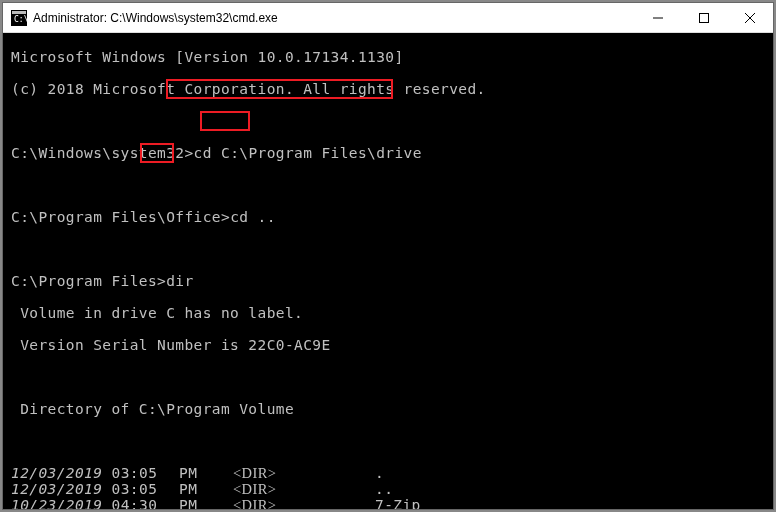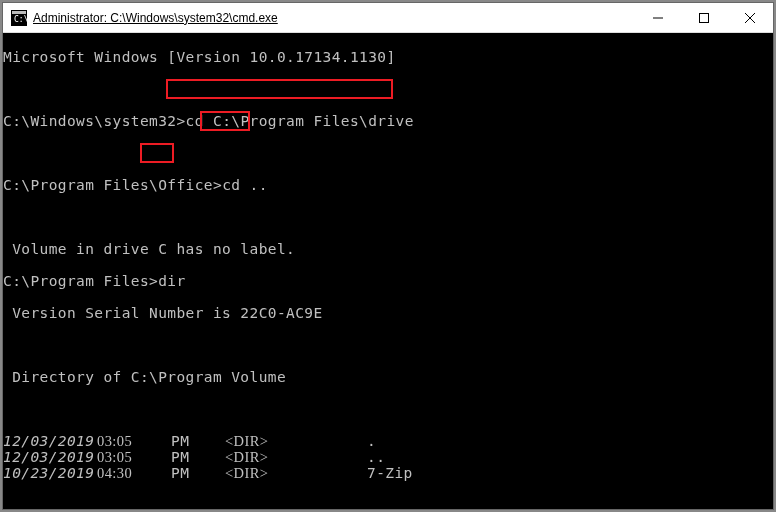--- a/index.html
+++ b/index.html
@@ -35,21 +35,21 @@
   }
   .app-icon {
     width: 16px;
     height: 16px;
     margin: 0 6px 0 8px;
     display: inline-flex;
     align-items: center;
     justify-content: center;
   }
   .app-icon svg { display: block; }
-  .title-text { flex: 1; white-space: nowrap; overflow: hidden; text-decoration: underline; }
+  .title-text { flex: 1; white-space: nowrap; overflow: hidden; }
   .win-controls { display: flex; height: 100%; }
   .win-btn {
     width: 46px;
     height: 100%;
     display: flex;
     align-items: center;
     justify-content: center;
     font-family: "Segoe UI Symbol", sans-serif;
     font-size: 10px;
     color: #000;
@@ -61,28 +61,28 @@
     color: #c0c0c0;
     font-size: 14.5px;
     line-height: 16px;
     padding: 0 0 0 0;
     overflow: hidden;
     position: relative;
     white-space: pre;
     font-family: "NSimSun", "SimSun", "Consolas", monospace;
     letter-spacing: 0.4px;
   }
-  .term-line { display: block; height: 16px; }
+  .term-line { display: block; height: 16px; padding-left: 8px; }
   .highlight-box {
     position: absolute;
     border: 2px solid #ed1c24;
     pointer-events: none;
   }
   .c-date { width: 94px; display:inline-block;font-style:italic; }
-  .c-time { width: 74px; display:inline-block; text-align: left; padding-right: 6px; font-family: Liberation Serif, serif;}
+  .c-time { width: 74px; display:inline-block; text-align: center; padding-right: 6px;}
   .c-ampm { width: 28px; display:inline-block; }
   .c-type { width: 108px; display:inline-block; padding-left: 26px; font-family: Liberation Serif, serif;}
   .c-name { display:inline-block; padding-left: 60px;}
 </style>
 </head>
 <body>
 
 <div class="window">
   <div class="titlebar">
     <span class="app-icon">
@@ -108,27 +108,28 @@
         <svg width="10" height="10">
             <line x1="0" y1="0" x2="10" y2="10" stroke="#000" stroke-width="1"></line>
             <line x1="10" y1="0" x2="0" y2="10" stroke="#000" stroke-width="1"></line>
           </svg>
       </div>
     </div>
   </div>
 
   <div class="terminal">
 <span class="term-line">Microsoft Windows [Version 10.0.17134.1130]</span>
+<span class="term-line">(c) 2018 Microsoft Corporation. All rights reserved.</span>
 <span class="term-line"> </span>
 <span class="term-line"><span>C:\Windows\system32&gt;</span><span>cd C:\Program Files\drive</span></span>
 <span class="term-line"> </span>
 <span class="term-line"><span>C:\Program Files\Office&gt;</span><span>cd ..</span></span>
 <span class="term-line"> </span>
+<span class="term-line"><span>C:\Program Files&gt;</span><span>dir</span></span>
 <span class="term-line"> Volume in drive C has no label.</span>
-<span class="term-line"><span>C:\Program Files&gt;</span><span>dir</span></span>
 <span class="term-line"> Version Serial Number is 22C0-AC9E</span>
 <span class="term-line"> </span>
 <span class="term-line"> Directory of C:\Program Volume</span>
 <span class="term-line"> </span>
 <div id="entries-container"><span class="term-line"><span class="c-date">12/03/2019</span><span class="c-time">03:05 </span><span class="c-ampm">PM</span><span class="c-type">&lt;DIR&gt;</span><span class="c-name">.</span></span><span class="term-line"><span class="c-date">12/03/2019</span><span class="c-time">03:05 </span><span class="c-ampm">PM</span><span class="c-type">&lt;DIR&gt;</span><span class="c-name">..</span></span><span class="term-line"><span class="c-date">10/23/2019</span><span class="c-time">04:30 </span><span class="c-ampm">PM</span><span class="c-type">&lt;DIR&gt;</span><span class="c-name">7-Zip</span></span></div>
 
     <div class="highlight-box" style="left:163px; top:46px; width:227px; height:20px;"></div>
     <div class="highlight-box" style="left:197px; top:78px; width:50px; height:20px;"></div>
     <div class="highlight-box" style="left:137px; top:110px; width:34px; height:20px;"></div>
   </div>

